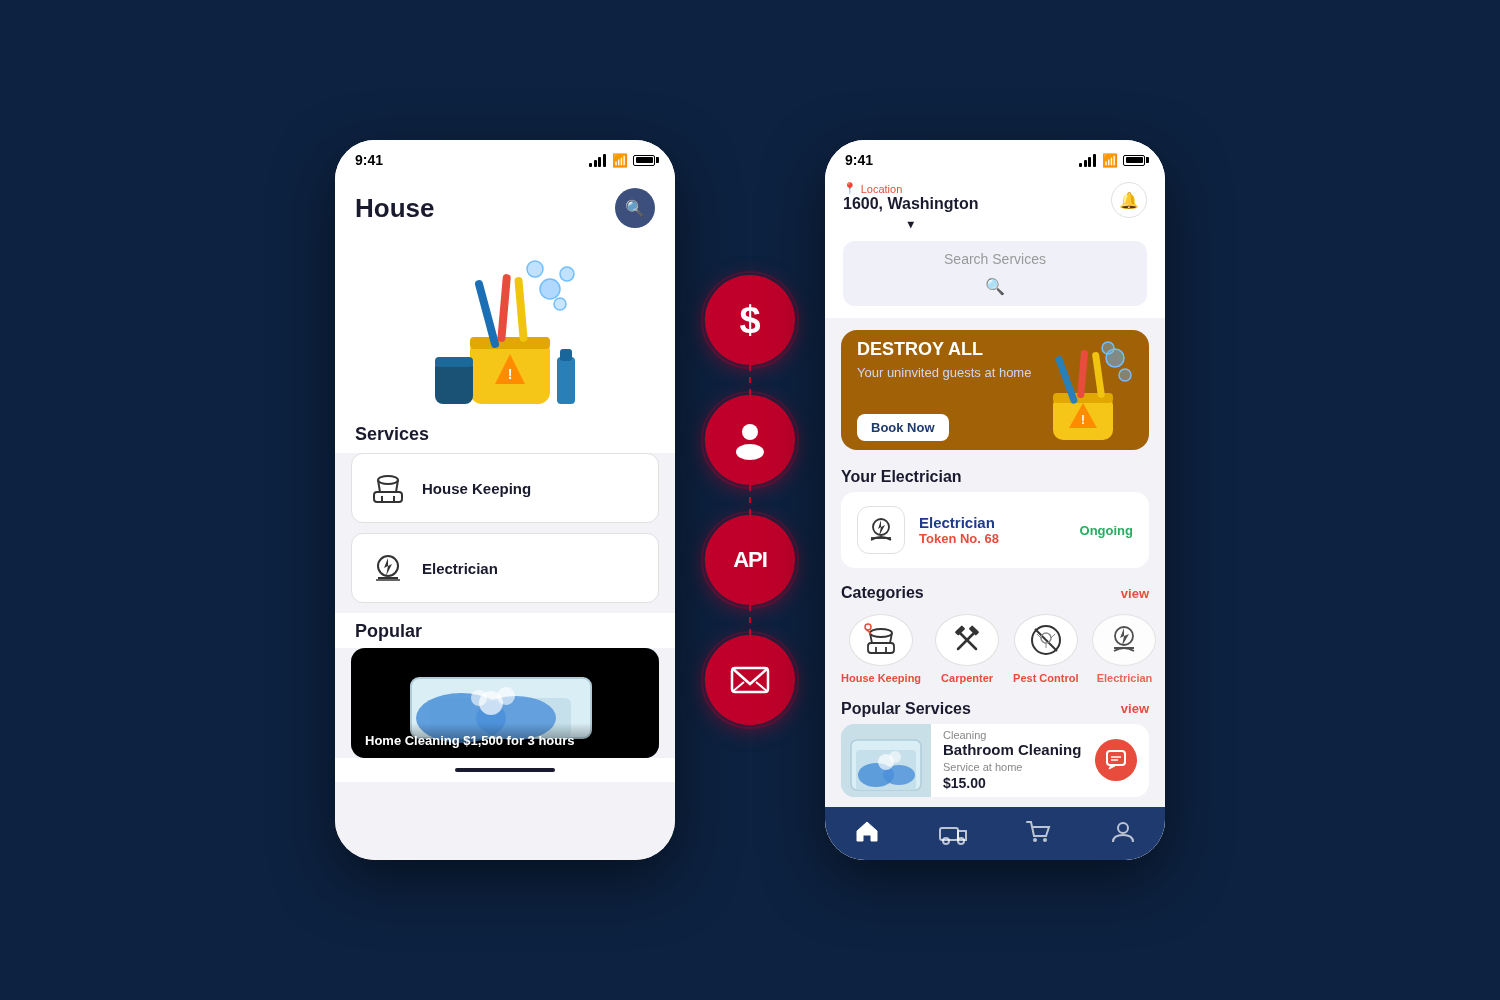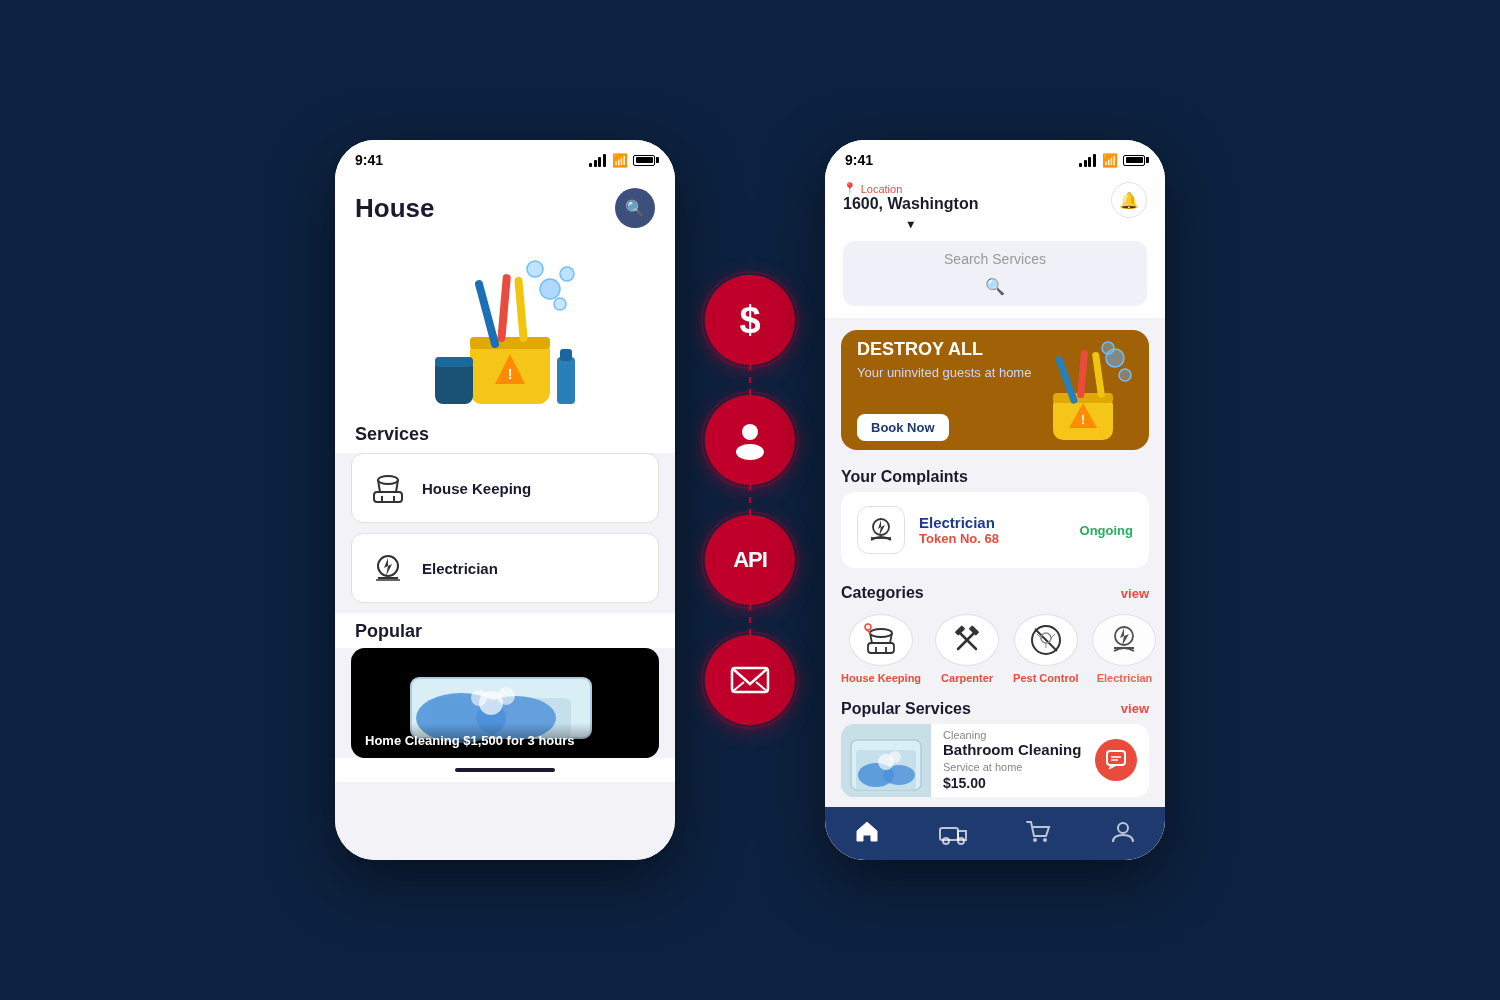--- a/index.html
+++ b/index.html
@@ -734,21 +734,21 @@
             <rect x="62" y="12" width="7" height="46" rx="3" fill="#F1C40F" transform="rotate(-8 65 35)"></rect>
 
             <circle cx="82" cy="18" r="9" fill="rgba(100,180,255,0.5)" stroke="#70BFFF" stroke-width="1.5"></circle>
             <circle cx="92" cy="35" r="6" fill="rgba(100,180,255,0.4)" stroke="#70BFFF" stroke-width="1.5"></circle>
             <circle cx="75" cy="8" r="6" fill="rgba(100,180,255,0.4)" stroke="#70BFFF" stroke-width="1.5"></circle>
           </svg>
         </div>
       </div>
 
       <div class="section-header">
-        <span class="section-title">Your Complaints</span>
+        <span class="section-title">Your Electrician</span>
       </div>
 
       <div class="complaint-card">
         <div class="complaint-icon-box">
           <svg width="32" height="32" viewBox="0 0 32 32">
             <circle cx="16" cy="13" r="8" fill="none" stroke="#333" stroke-width="1.8"></circle>
             <polygon points="16,6 13,15 16,13 14,22 20,11 16,13" fill="#333"></polygon>
             <line x1="6" y1="24" x2="26" y2="24" stroke="#333" stroke-width="1.8"></line>
             <path d="M6 26 Q16 20 26 26" fill="none" stroke="#333" stroke-width="1.8"></path>
           </svg>

